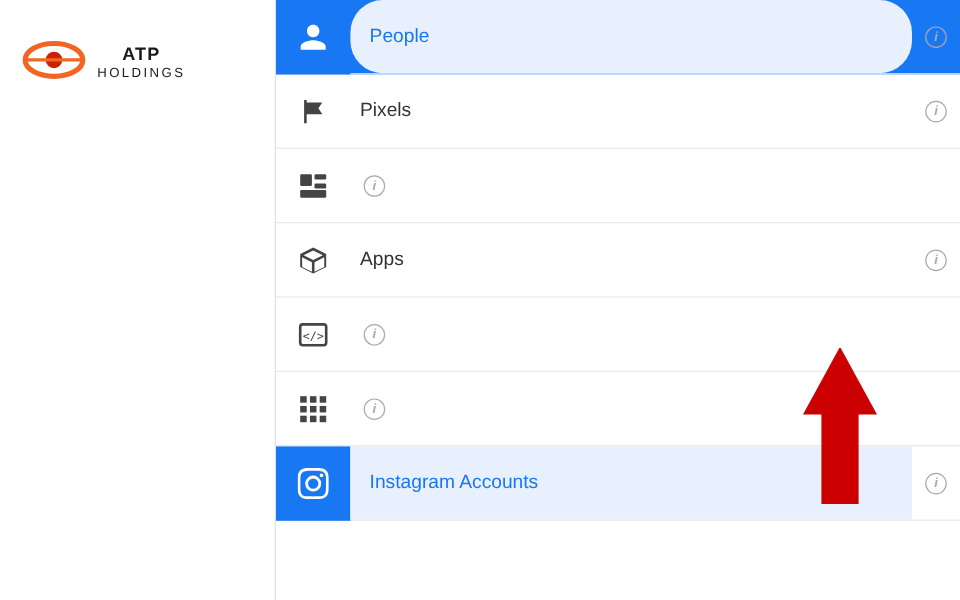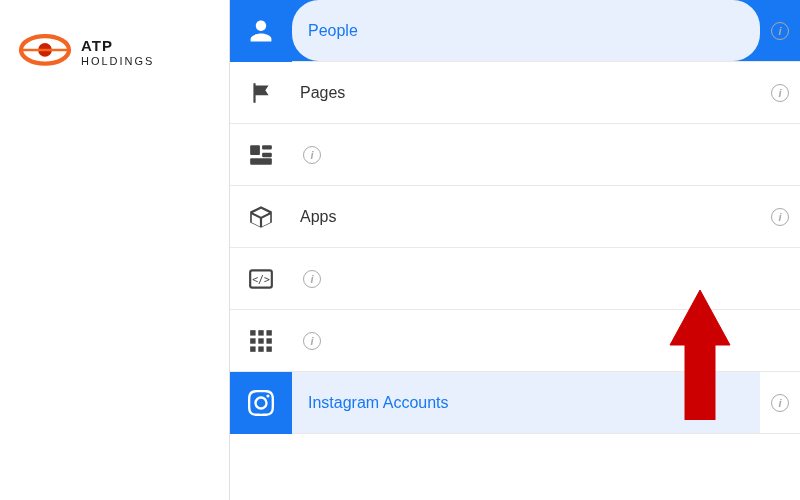--- a/index.html
+++ b/index.html
@@ -15,20 +15,21 @@
 
     
     .left-panel {
       width: 230px;
       background: #ffffff;
       display: flex;
       flex-direction: column;
       padding: 20px 10px;
       border-right: 1px solid #e0e0e0;
       flex-shrink: 0;
+      text-align: center;
     }
 
     .logo-area {
       display: flex;
       align-items: center;
       padding: 10px 5px 20px 5px;
     }
 
     .logo-icon {
       width: 60px;
@@ -202,21 +203,21 @@
         </div>
       </li>
       <li class="menu-item">
         <div class="menu-item-icon-wrapper">
           <div class="menu-item-icon">
             <svg class="icon-svg" viewBox="0 0 24 24" fill="currentColor">
               <path d="M5 3v18h2v-7h12l-3-4.5 3-4.5H7V3H5z"></path>
             </svg>
           </div>
         </div>
-        <span class="menu-item-label">Pages</span>
+        <span class="menu-item-label">Pixels</span>
         <div class="menu-item-info">
           <div class="info-circle">i</div>
         </div>
       </li>
       <li class="menu-item">
         <div class="menu-item-icon-wrapper">
           <div class="menu-item-icon">
             <svg class="icon-svg" viewBox="0 0 24 24" fill="currentColor">
               <rect x="2" y="3" width="9" height="9" rx="1"></rect>
               <rect x="13" y="3" width="9" height="4" rx="1"></rect>

